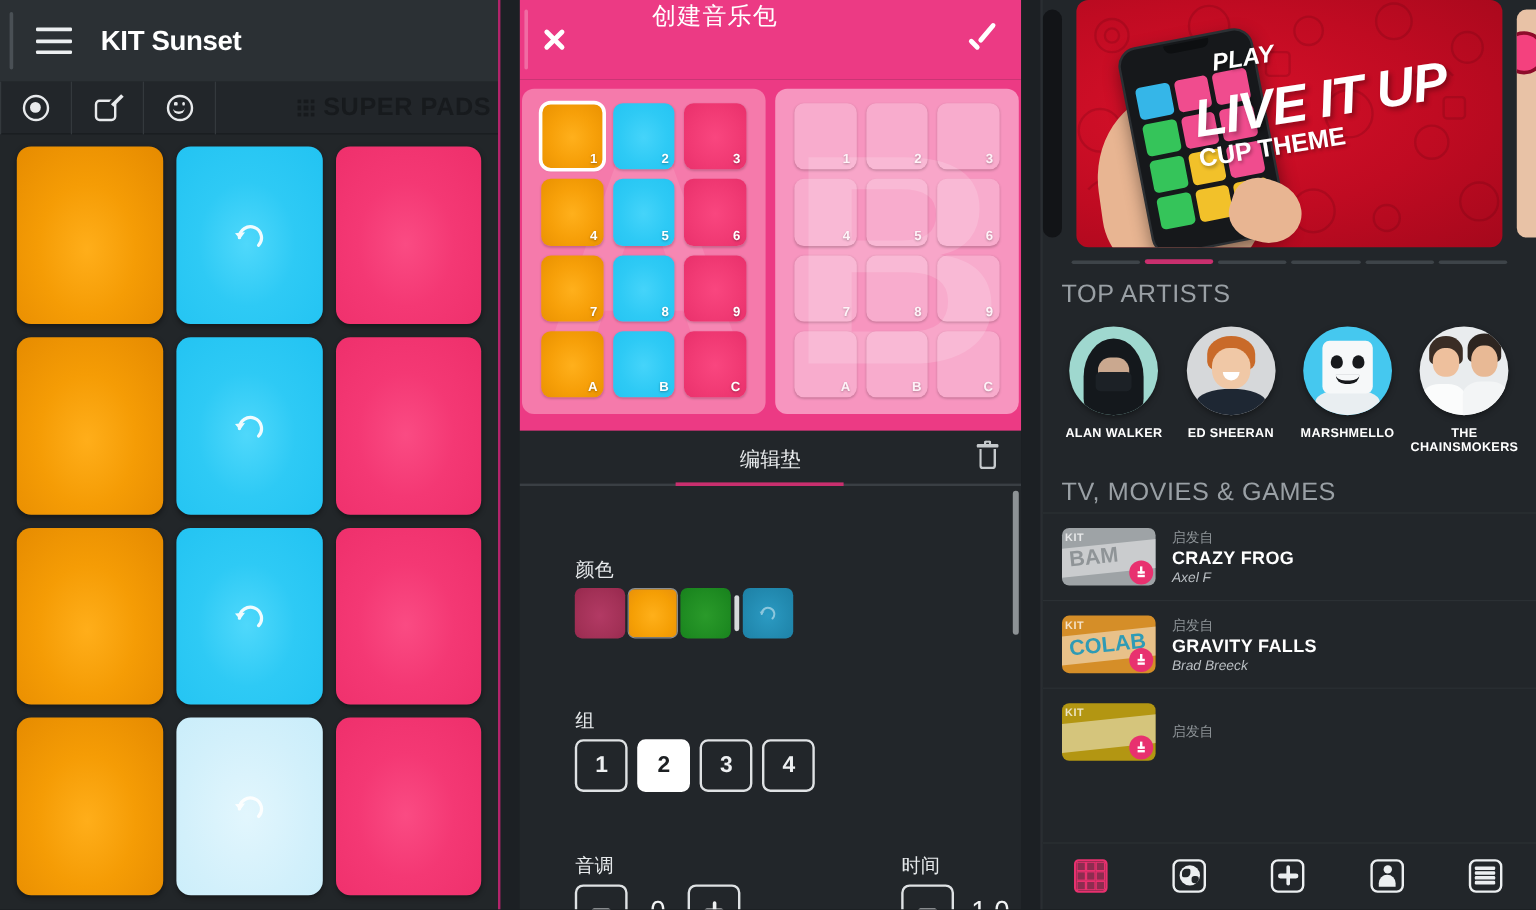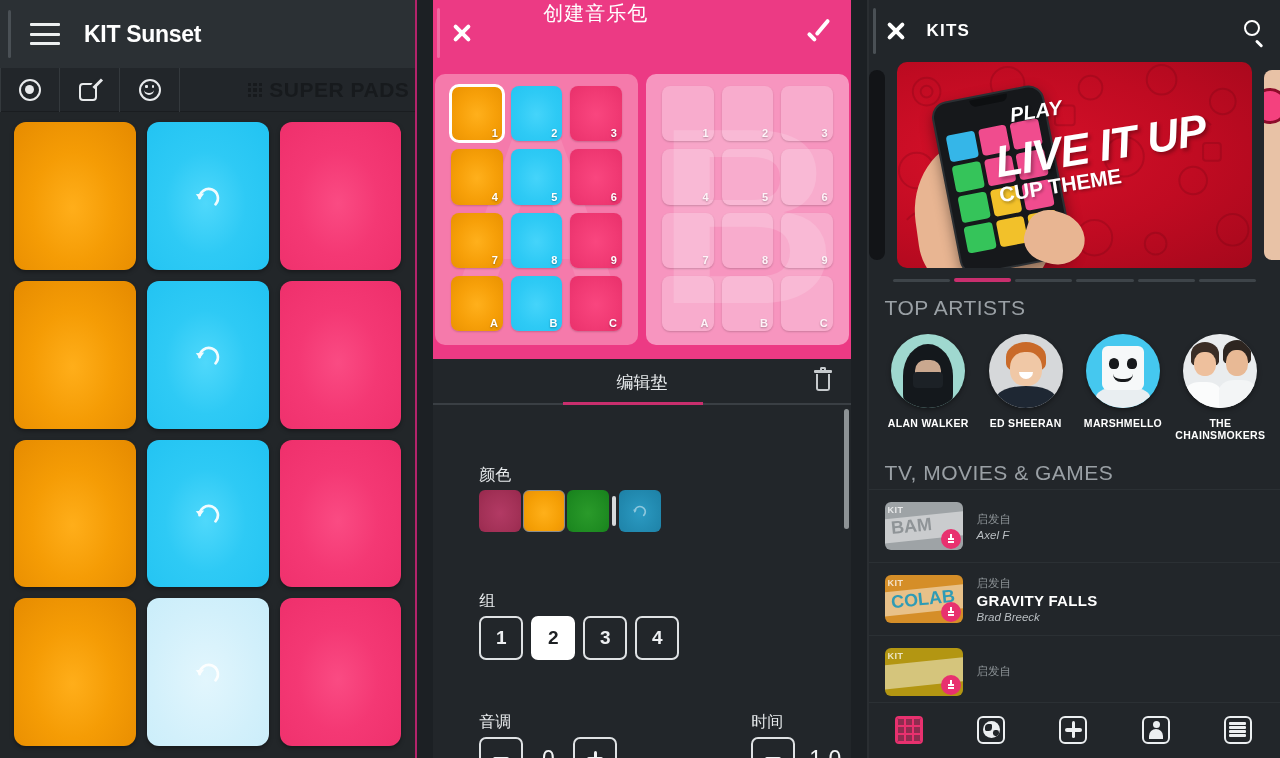--- a/index.html
+++ b/index.html
@@ -691,32 +691,20 @@
               </div>
             <span class="sval">1.0</span>
             <div class="sbtn"></div>
           </div>
         </div>
       </div>
     </div>
   </div>
 
   <div class="panel-right">
-    <div class="r-header">
-      <div class="r-x">
-        <div class="x-glyph"></div>
-      </div>
-      <div class="r-title">KITS</div>
-      <div class="search-btn">
-        <div class="mag">
-          <div class="ring"></div>
-            <div class="stem"></div>
-        </div>
-      </div>
-    </div>
 
     <div class="banner-wrap">
       <div class="banner-peek-l"></div>
       <div class="banner-peek-r"></div>
       <div class="banner">
         <svg class="banner-pattern" viewBox="0 0 360 206" preserveAspectRatio="none">
           <g fill="none" stroke="#4d0510" stroke-width="2">
             <circle cx="30" cy="30" r="14"></circle>
               <circle cx="30" cy="30" r="6"></circle>
             <circle cx="112" cy="22" r="17"></circle>
@@ -823,20 +811,21 @@
           <div class="kit-thumb" style="background: rgb(158, 163, 166);">
             <div class="band"></div>
             <div class="kitlbl">KIT</div>
             <div class="bigname" style="color:#8f9497">BAM</div>
             <div class="dl-badge">
               <span class="dl-arrow"></span>
             </div>
           </div>
           <div class="kit-meta">
             <div class="kit-sub">启发自</div>
+            <div class="kit-name">CRAZY FROG</div>
             <div class="kit-artist">Axel F</div>
           </div>
         </div>
         <div class="kit-row">
           <div class="kit-thumb" style="background: rgb(213, 142, 40);">
             <div class="band"></div>
             <div class="kitlbl">KIT</div>
             <div class="bigname" style="color:#2f9bb5">COLAB</div>
             <div class="dl-badge">
               <span class="dl-arrow"></span>

